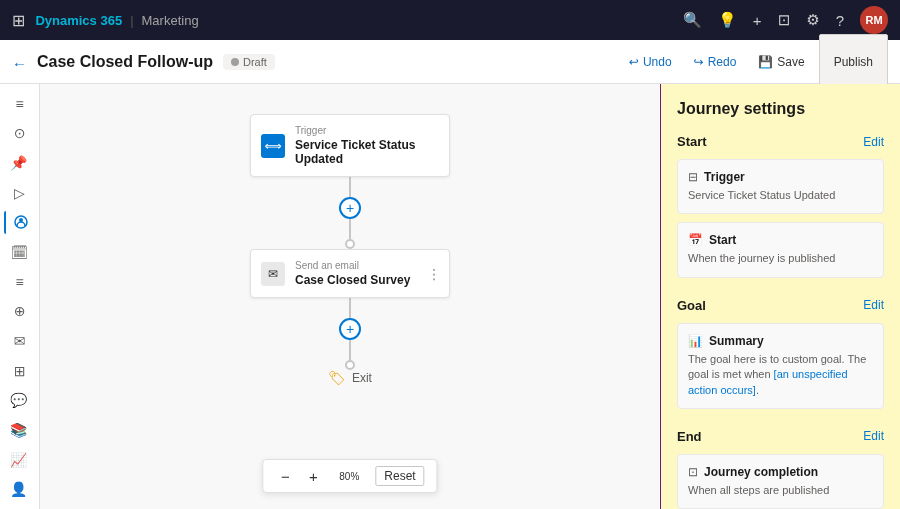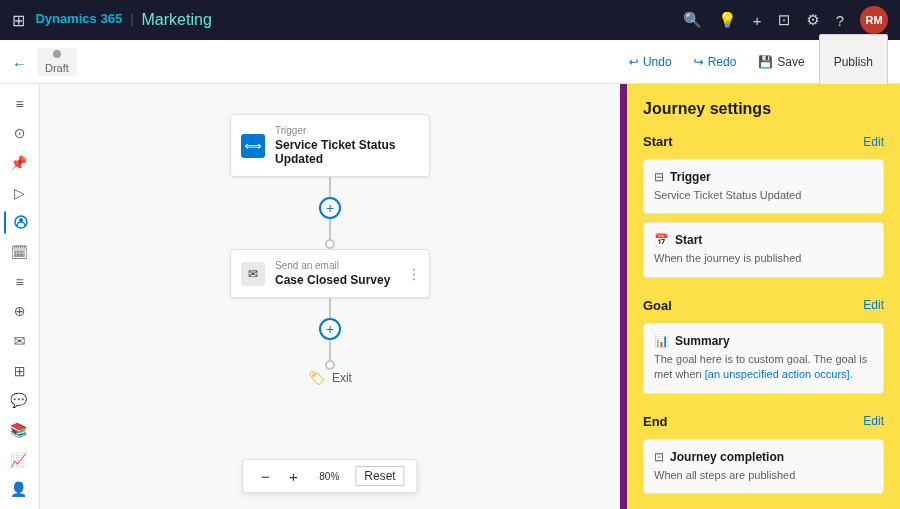--- a/index.html
+++ b/index.html
@@ -12,21 +12,21 @@
       background: #1a1a2e;
       height: 40px;
       padding: 0 12px;
       gap: 10px;
       color: #fff;
     }
     .top-nav .app-grid { color: #ccc; font-size: 16px; cursor: pointer; }
     .top-nav .brand { display: flex; gap: 8px; }
     .top-nav .brand-logo { color: #00b4d8; font-size: 13px; font-weight: 700; }
     .top-nav .brand-sep { color: #555; }
-    .top-nav .brand-module { color: #5eead4; font-size: 16px; }
+    .top-nav .brand-module { color: #a3a3a3; font-size: 13px; }
     .top-nav .nav-icons { margin-left: auto; display: flex; align-items: center; gap: 16px; color: #ccc; font-size: 15px; }
     .top-nav .avatar {
       width: 28px; height: 28px; border-radius: 50%;
       background: #c0392b; color: #fff; font-size: 11px;
       display: flex; align-items: center; justify-content: center; font-weight: 700;
     }
 
     
     .second-nav {
       display: flex;
@@ -35,21 +35,21 @@
       height: 44px;
       padding: 0 12px;
       border-bottom: 1px solid #e0e0e0;
       gap: 10px;
     }
     .second-nav .back-btn { color: #106ebe; font-size: 15px; cursor: pointer; }
     .second-nav .page-title { font-size: 16px; font-weight: 600; color: #1a1a1a; }
     .second-nav .draft-badge {
       display: flex; align-items: center; gap: 4px;
       background: #f3f2f1; border-radius: 4px; padding: 2px 8px;
-      font-size: 11px; color: #666; flex-direction: column;
+      font-size: 11px; color: #666;
     }
     .second-nav .draft-dot { width: 8px; height: 8px; border-radius: 50%; background: #a19f9d; }
     .second-nav .toolbar { margin-left: auto; display: flex; align-items: center; gap: 6px; }
     .toolbar-btn {
       display: flex; align-items: center; gap: 4px;
       background: none; border: none; cursor: pointer;
       color: #106ebe; font-size: 12px; padding: 4px 8px; border-radius: 2px;
     }
     .toolbar-btn.save { color: #333; }
     .publish-btn {
@@ -172,23 +172,23 @@
       display: flex; align-items: center; justify-content: center;
     }
     .zoom-level { font-size: 10px; color: #333; min-width: 36px; text-align: center; }
     .zoom-reset {
       background: none; border: 1px solid #c8c6c4; color: #333;
       padding: 2px 8px; border-radius: 2px; font-size: 12px; cursor: pointer;
     }
 
     
     .right-panel {
-      width: 280px;
-      background: #fde047;
-      border-left: 7px solid #701a75;
+      width: 240px;
+      background: #fef9c3;
+      border-left: 1px solid #701a75;
       overflow-y: auto;
       padding: 16px;
     }
     .panel-title {
       font-size: 16px; font-weight: 600; color: #1a1a1a;
       margin-bottom: 16px;
     }
     .panel-section { margin-bottom: 20px; }
     .panel-section-header {
       display: flex; justify-content: space-between; align-items: center;
@@ -229,20 +229,21 @@
     <span>+</span>
     <span>⊡</span>
     <span>⚙</span>
     <span>?</span>
     <div class="avatar">RM</div>
   </div>
 </div>
 
 <div class="second-nav">
   <span class="back-btn">←</span>
+  <span class="page-title">Case Closed Follow-up</span>
   <div class="draft-badge">
     <div class="draft-dot"></div>
     <span>Draft</span>
   </div>
   <div class="toolbar">
     <button class="toolbar-btn">
       <span>↩</span>
       <span>Undo</span>
     </button>
     <button class="toolbar-btn">

